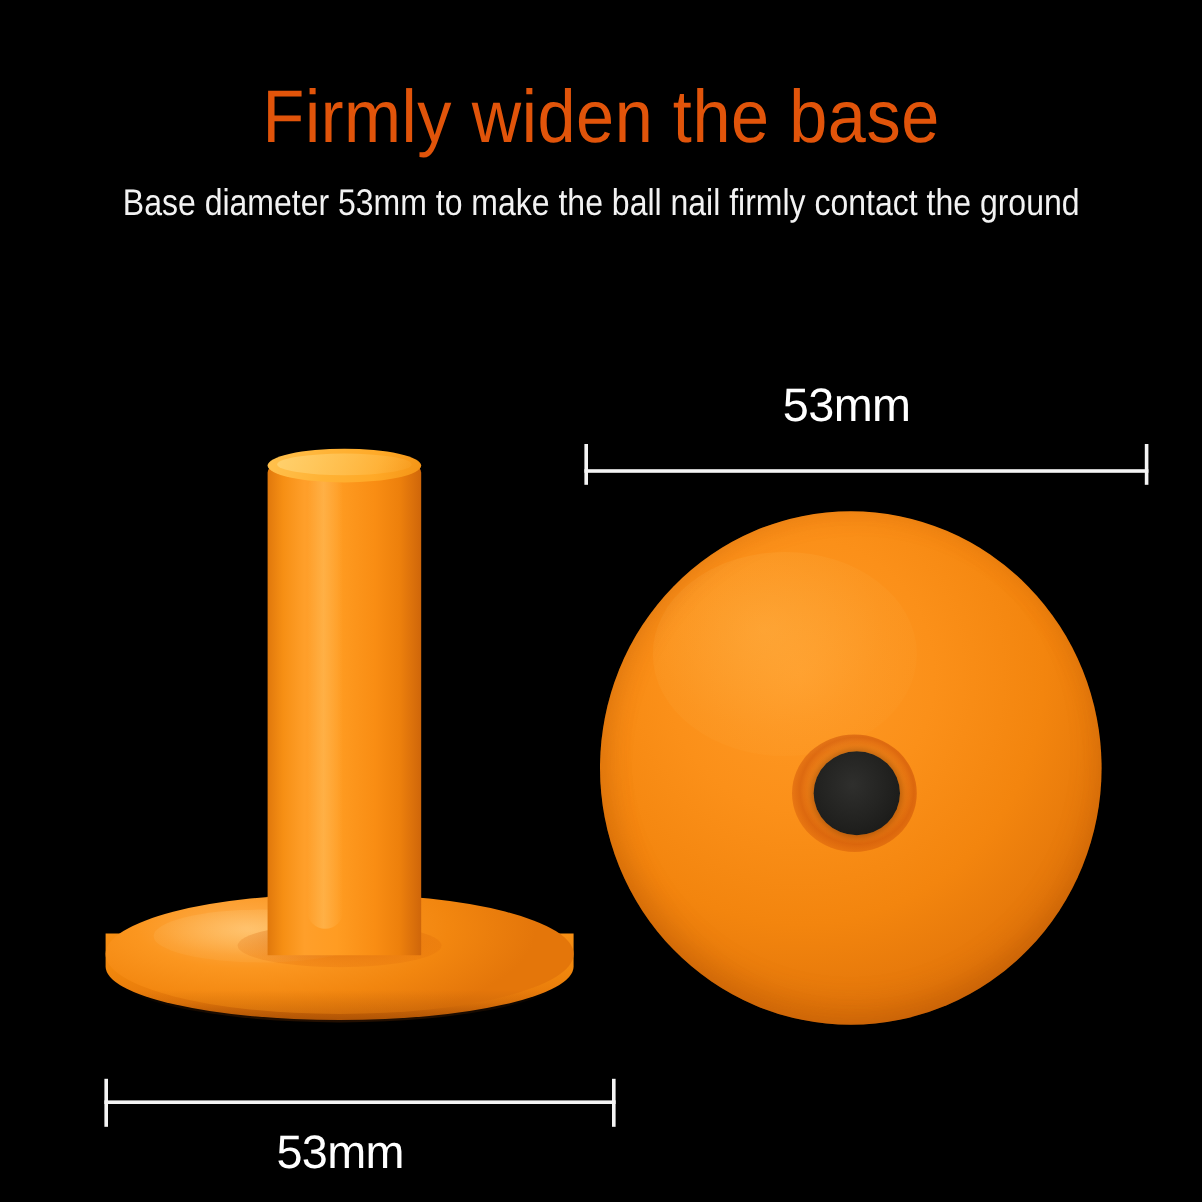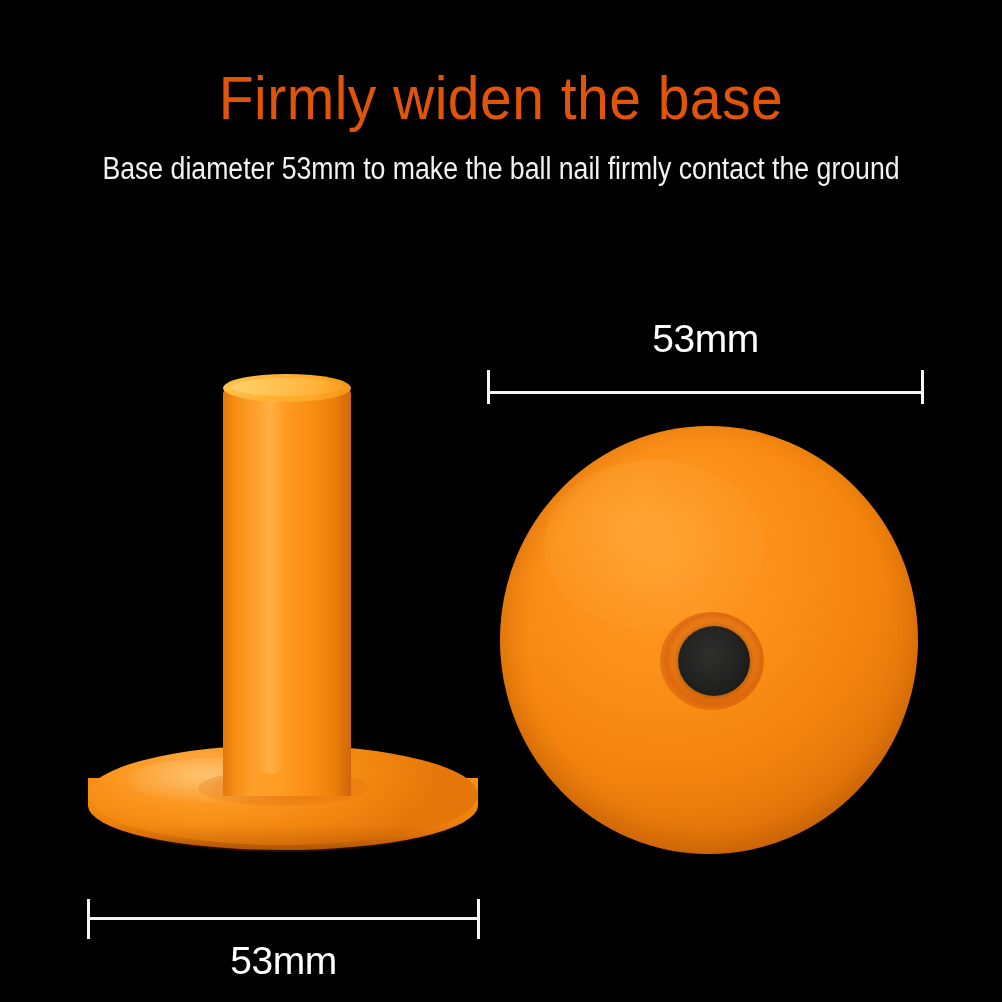--- a/index.html
+++ b/index.html
@@ -49,20 +49,21 @@
     line-height: 38px;
     font-weight: 400;
     transform: scaleX(0.86);
     transform-origin: center top;
     white-space: nowrap;
   }
 
   
   .dim {
     position: absolute;
+    padding-left: 33px;
   }
   .dim-bar {
     position: absolute;
     left: 0;
     height: 3px;
     background: #f4f4f4;
     width: 100%;
   }
   .dim-tick {
     position: absolute;

